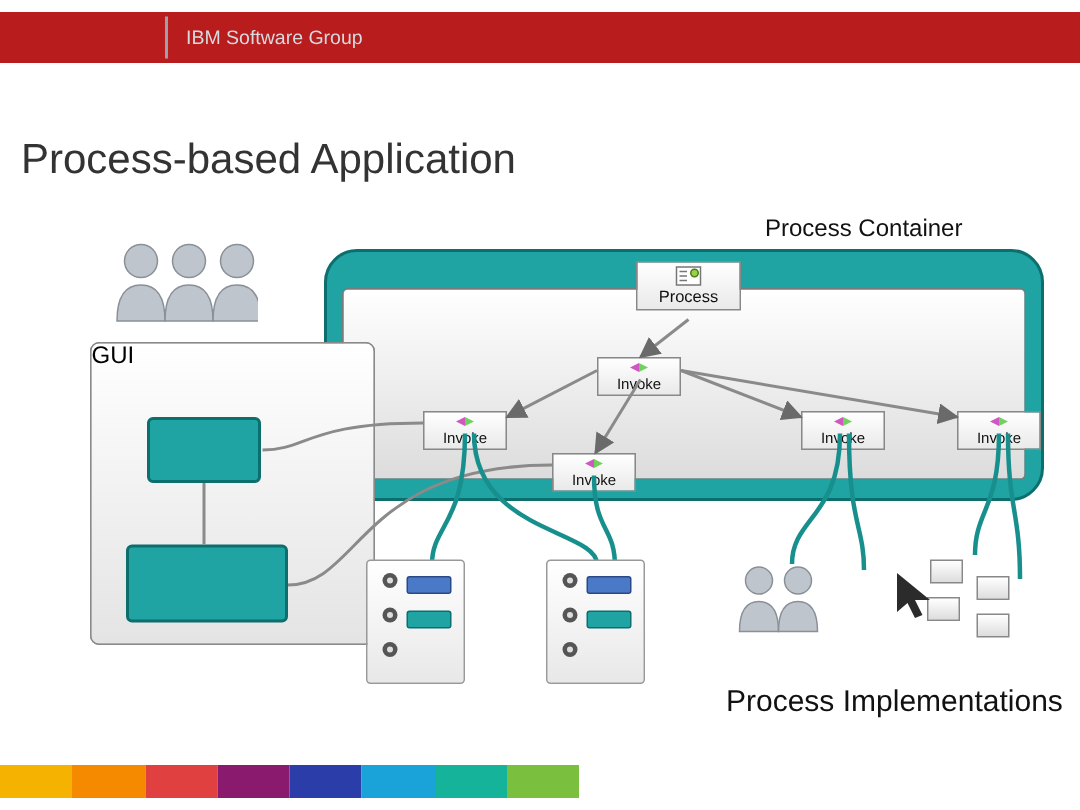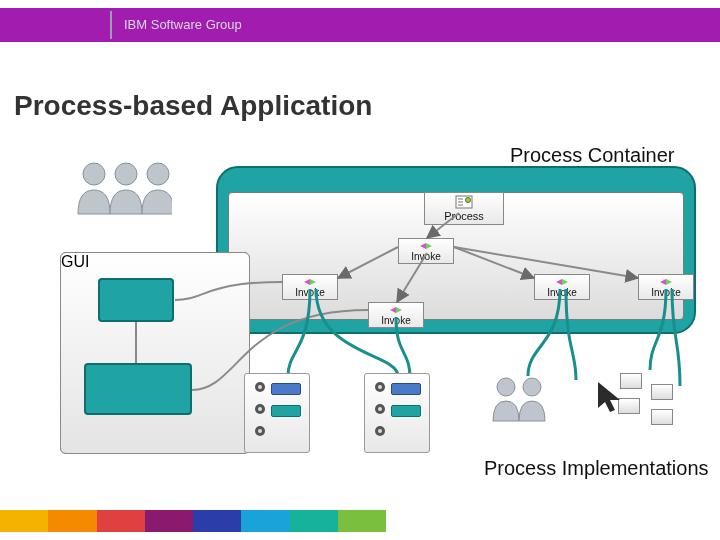--- a/index.html
+++ b/index.html
@@ -1,48 +1,48 @@
 <!DOCTYPE html>
 <html><head>
 <meta charset="utf-8">
 <style>
   * { box-sizing: border-box; margin: 0; padding: 0; }
   body { width: 720px; height: 540px; font-family: Arial, Helvetica, sans-serif; background: #fff; position: relative; overflow: hidden; }
 
   
-  .topband { position: absolute; top: 8px; left: 0; width: 720px; height: 34px; background: #a21caf; }
+  .topband { position: absolute; top: 8px; left: 0; width: 720px; height: 34px; background: #b91c1c; }
   .topband .vrule { position: absolute; left: 110px; top: 3px; bottom: 3px; width: 2px; background: #9aa1aa; }
   .topband .group { position: absolute; left: 124px; top: 9px; color: #d6dbe0; font-size: 13px; }
   .topband .logo { position: absolute; right: 14px; top: 6px; }
   .ibm-logo text { font: 700 22px/1 Georgia, "Times New Roman", serif; fill: #fff; letter-spacing: 1px; }
   .ibm-logo rect { fill: #262a33; }
 
   
-  .title { position: absolute; left: 14px; top: 90px; font-size: 28px; color: #333; font-weight: 700; }
-
-  
-  .pc-label { position: absolute; left: 510px; top: 144px; font-size: 20px; color: #111; }
+  .title { position: absolute; left: 14px; top: 90px; font-size: 28px; color: #333; font-weight: 400; }
+
+  
+  .pc-label { position: absolute; left: 510px; top: 144px; font-size: 16px; color: #111; }
 
   
   .container { position: absolute; left: 216px; top: 166px; width: 480px; height: 168px; background: #1fa3a3; border: 2px solid #0d6e6e; border-radius: 22px; }
   .innerbox { position: absolute; left: 228px; top: 192px; width: 456px; height: 128px; background: linear-gradient(#fff,#dcdcdc); border: 1px solid #7a7a7a; border-radius: 4px; }
 
   
   .tag { position: absolute; background: linear-gradient(#fff,#e9e9e9); border: 1px solid #888; font-size: 11px; text-align: center; padding: 2px 6px; color: #111; }
-  .tag.process { left: 424px; top: 192px; width: 80px; }
+  .tag.process { left: 424px; top: 174px; width: 70px; }
   .tag.process svg { display:block; margin: 0 auto 1px; }
   .tag.small { padding: 1px 4px; font-size: 10px; }
   .tag.inv-top { left: 398px; top: 238px; width: 56px; }
   .tag.inv-l   { left: 282px; top: 274px; width: 56px; }
   .tag.inv-m   { left: 368px; top: 302px; width: 56px; }
   .tag.inv-r1  { left: 534px; top: 274px; width: 56px; }
   .tag.inv-r2  { left: 638px; top: 274px; width: 56px; }
 
   
-  .gui { position: absolute; left: 60px; top: 228px; width: 190px; height: 202px; background: linear-gradient(#fff,#e4e4e4); border: 1px solid #8a8a8a; border-radius: 6px; margin-top: 24px; }
+  .gui { position: absolute; left: 60px; top: 228px; width: 190px; height: 202px; background: linear-gradient(#fff,#e4e4e4); border: 1px solid #8a8a8a; border-radius: 6px; }
   .gui-box { position: absolute; background: #1fa3a3; border: 2px solid #0d6e6e; border-radius: 4px; }
   .gui-box.top { left: 98px; top: 278px; width: 76px; height: 44px; }
   .gui-box.bot { left: 84px; top: 363px; width: 108px; height: 52px; }
 
   
   .people { position: absolute; left: 72px; top: 156px; }
 
   
   .wires { position: absolute; left: 0; top: 0; pointer-events: none; }
 

